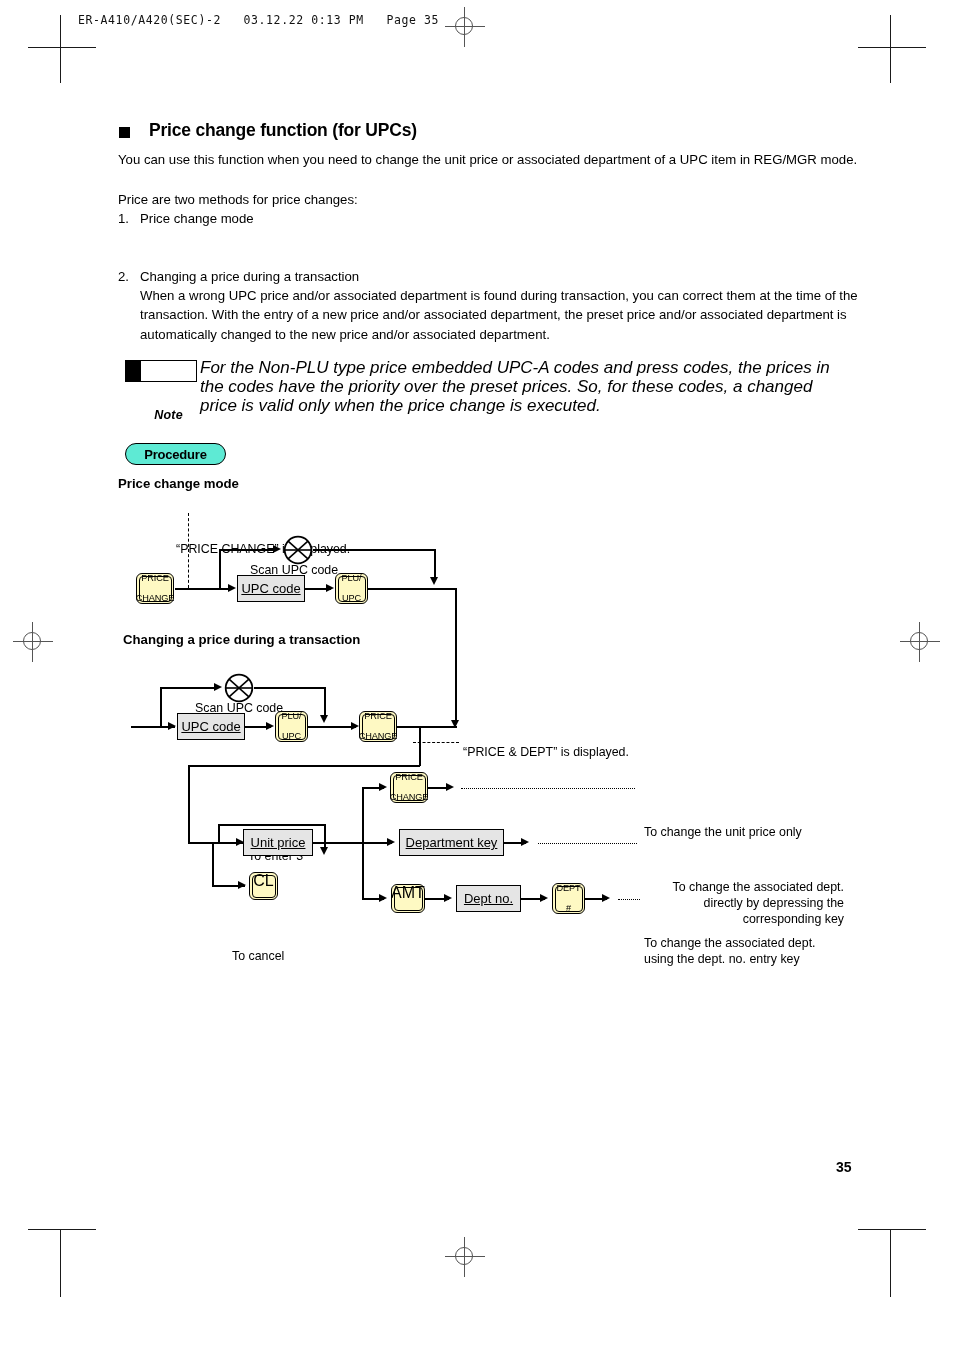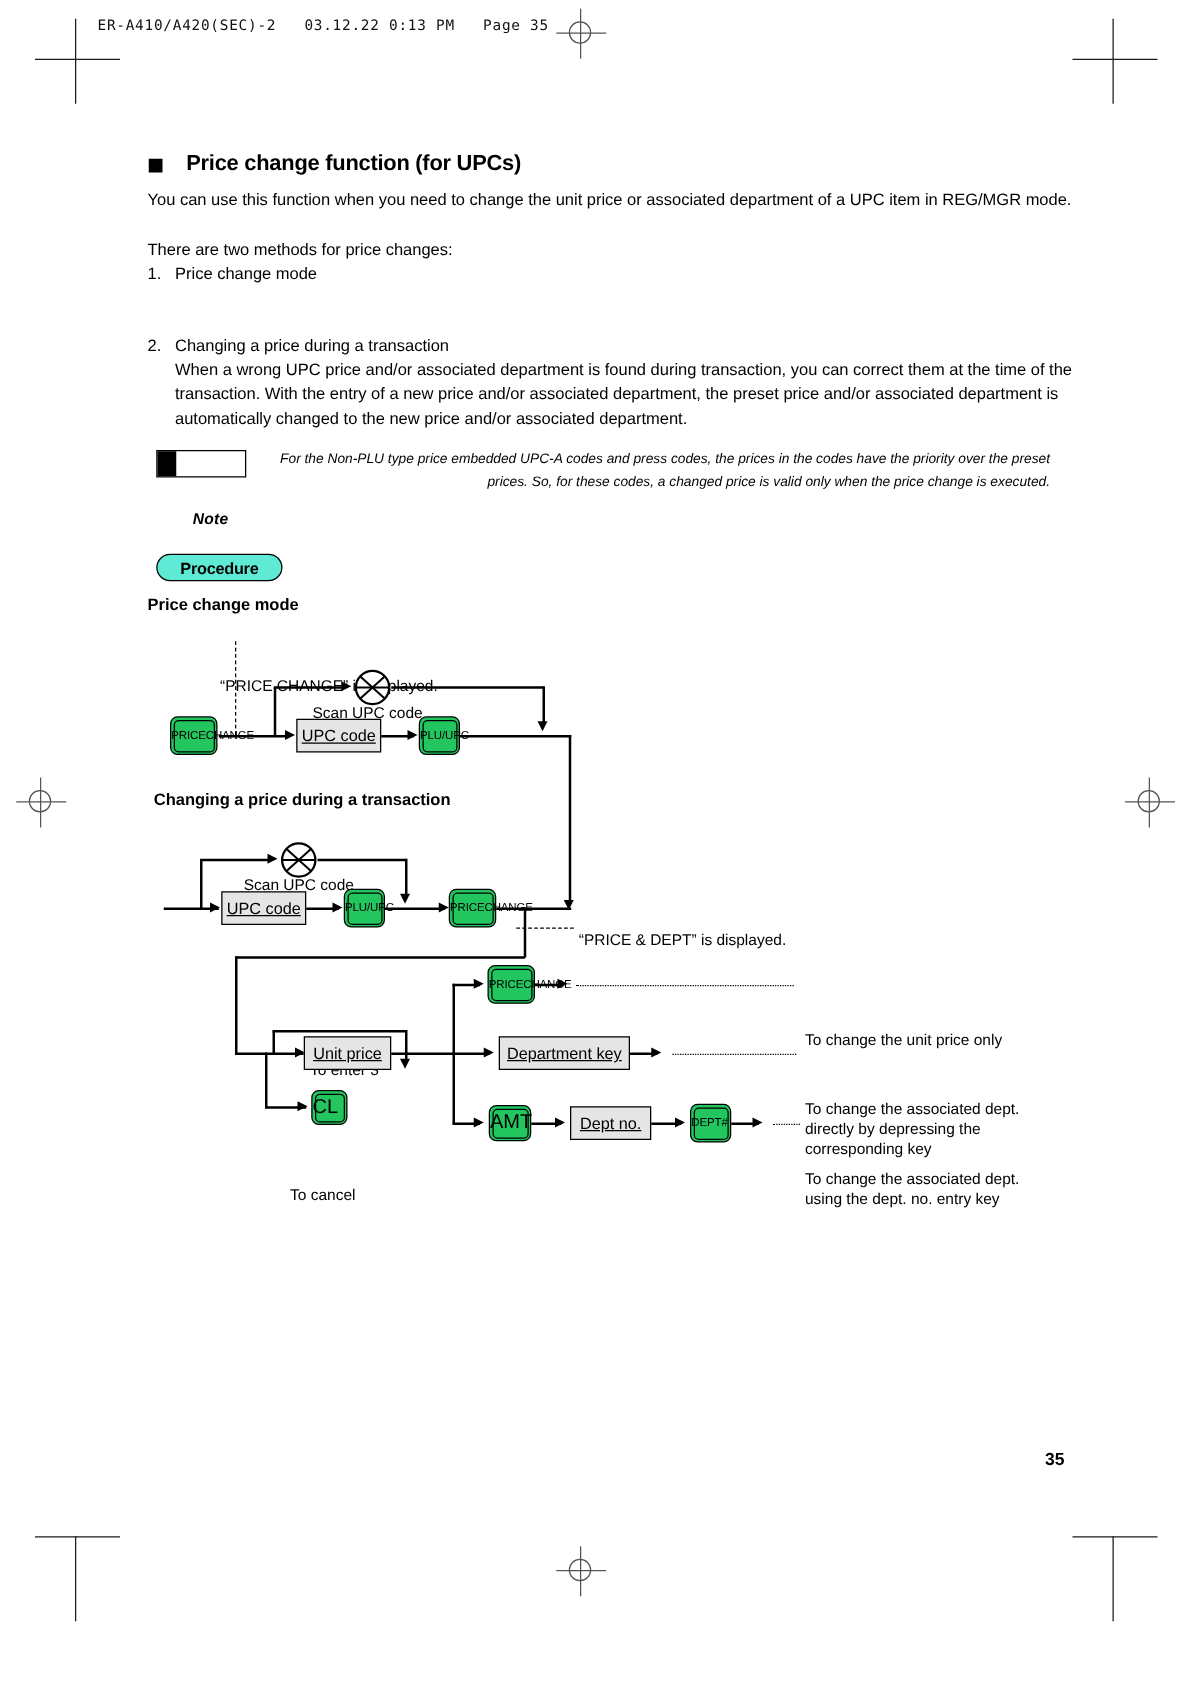--- a/index.html
+++ b/index.html
@@ -64,21 +64,21 @@
     background: #fff;
   }
   .note-badge .blk { position: absolute; left: 0; top: 0; width: 15px; height: 100%; background: #000; }
   .note-badge .lbl {
     position: absolute; left: 15px; top: 0; right: 0; height: 100%;
     display: flex; align-items: center; justify-content: center;
     font-size: 12.5px; font-weight: bold; font-style: italic; letter-spacing: 0.2px;
   }
   .note-text {
     position: absolute; left: 75px; top: -2px; width: 640px;
-    font-size: 11px; line-height: 19px; font-style: italic; text-align: right;
+    font-size: 17px; line-height: 19px; font-style: italic;
   }
 
   
   .proc-badge {
     position: absolute; left: 125px; top: 443px;
     width: 101px; height: 22px; border-radius: 11px;
     background: #5eead4; border: 1.3px solid #000; box-sizing: border-box;
     display: flex; align-items: center; justify-content: center;
     font-size: 13px; font-weight: bold; letter-spacing: -0.2px;
   }
@@ -96,23 +96,23 @@
   .box {
     position: absolute; box-sizing: border-box;
     border: 1.6px solid #000; background: #e5e5e5;
     display: flex; align-items: center; justify-content: center;
     font-size: 13px; white-space: nowrap; text-decoration: underline;
   }
 
   
   .key {
     position: absolute; box-sizing: border-box;
-    border: 1.5px solid #000; border-radius: 6px; background: #22c55e;
-    display: flex; flex-direction: row;
-    align-items: center; justify-content: flex-start;
+    border: 1.5px solid #000; border-radius: 6px; background: #fef9c3;
+    display: flex; flex-direction: column;
+    align-items: center; justify-content: space-between;
     line-height: 1.02;
   }
   .key::after {
     content: ""; position: absolute;
     left: 1.5px; right: 1.5px; top: 1.5px; bottom: 1.5px;
     border: 1px solid #000; border-radius: 4px; pointer-events: none;
   }
   .key span { position: relative; z-index: 1; font-size: 9.2px; letter-spacing: -0.1px; }
   .key.big span { font-size: 16px; letter-spacing: 0px; }
 
@@ -182,21 +182,21 @@
     <div class="rv"></div>
     <div class="circ"></div>
 </div>
 
 <div class="doc-header">ER-A410/A420(SEC)-2   03.12.22 0:13 PM   Page 35</div>
 
 <div class="sq-bullet"></div>
 <h1 class="section-title">Price change function (for UPCs)</h1>
 
 <div class="body-text p-intro">You can use this function when you need to change the unit price or associated department of a UPC item in REG/MGR mode.</div>
-<div class="body-text p-two">There are two methods for price changes:</div>
+<div class="body-text p-two">Price are two methods for price changes:</div>
 
 <div class="body-text li-num">1.</div>
 <div class="body-text li-txt">
   <div>Price change mode</div>
 </div>
 
 <div class="body-text li-num2">2.</div>
 <div class="body-text li-txt2">
   <div>Changing a price during a transaction</div>
   <div>When a wrong UPC price and/or associated department is found during transaction, you can correct them at the time of the transaction. With the entry of a new price and/or associated department, the preset price and/or associated department is automatically changed to the new price and/or associated department.</div>
@@ -350,21 +350,21 @@
 <div class="lbl wrap" style="left:644px; top:780px; width:200px;">To change the unit price only</div>
 
 <div class="ln h" style="left:362px; top:842px; width:30px;"></div>
 <div class="ar r" style="left:387px; top:838px;"></div>
 <div class="box" style="left:399px; top:829px; width:105px; height:27px;">
   <span>Department key</span>
 </div>
 <div class="ln h" style="left:504px; top:842px; width:22px;"></div>
 <div class="ar r" style="left:521px; top:838px;"></div>
 <div class="dot-h" style="left:538px; top:843px; width:99px;"></div>
-<div class="lbl wrap" style="left:644px; top:835px; width:200px;">To change the associated dept. directly by depressing the corresponding key</div>
+<div class="lbl wrap" style="left:644px; top:835px; width:200px;text-align:right;">To change the associated dept. directly by depressing the corresponding key</div>
 
 <div class="ln h" style="left:362px; top:898px; width:22px;"></div>
 <div class="ar r" style="left:379px; top:894px;"></div>
 <div class="key big" style="left:391px; top:884px; width:34px; height:29px;">
   <span>AMT</span>
 </div>
 <div class="ln h" style="left:425px; top:898px; width:24px;"></div>
 <div class="ar r" style="left:444px; top:894px;"></div>
 <div class="box" style="left:456px; top:885px; width:65px; height:27px;">
   <span>Dept no.</span>

